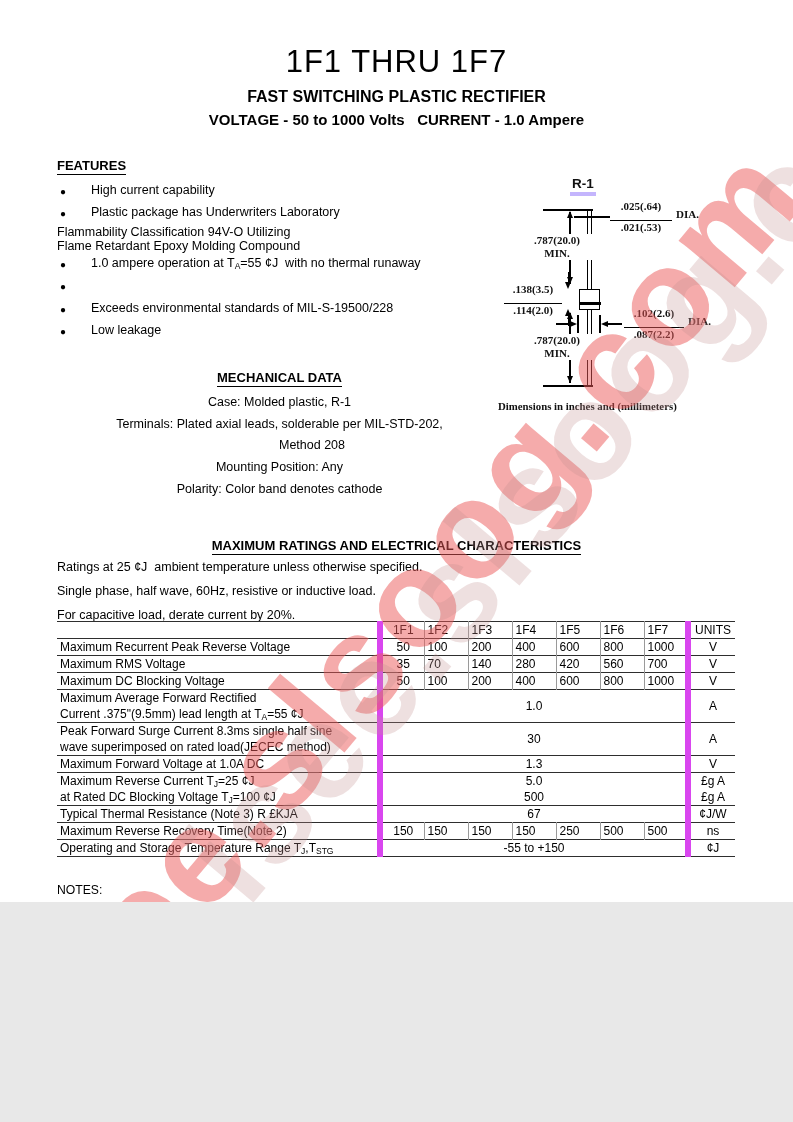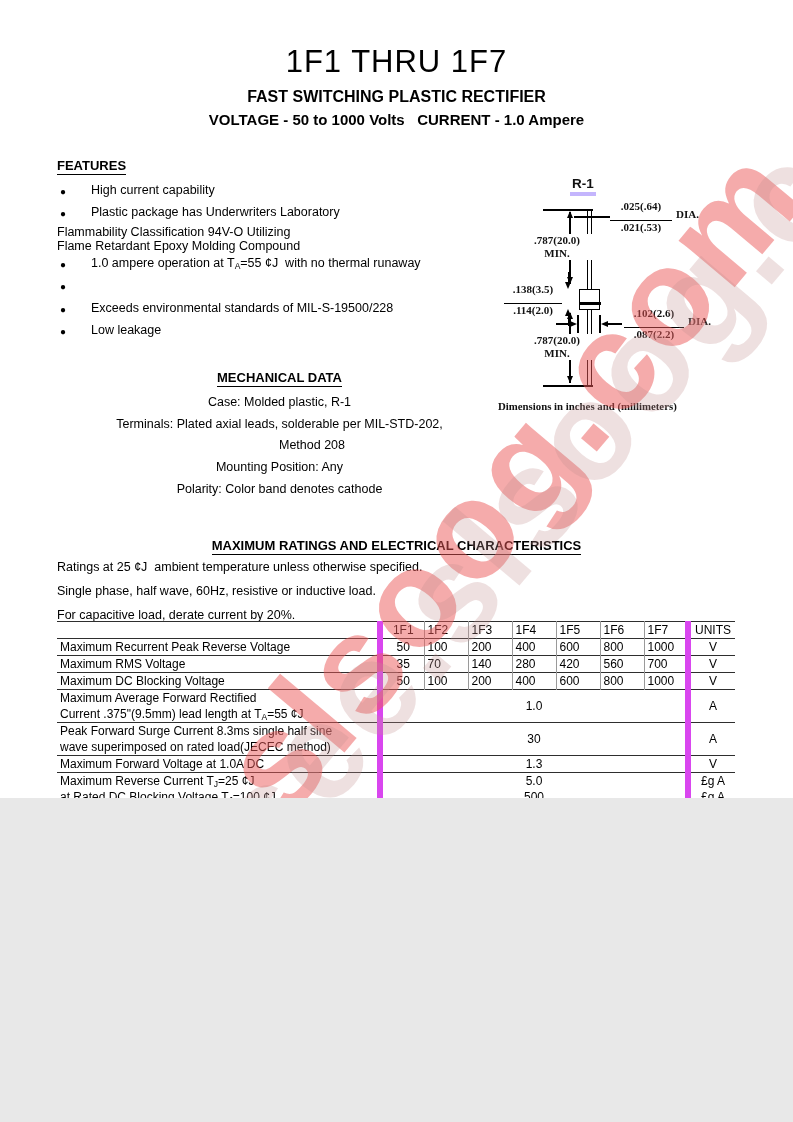--- a/index.html
+++ b/index.html
@@ -1,17 +1,17 @@
 <!DOCTYPE html>
 <html><head>
 <meta charset="utf-8">
 <style>
   html,body { margin:0; padding:0; background:#e8e8e8; }
   .page {
-    position:relative; width:793px; height:798px; margin:0 auto;
+    position:relative; width:793px; height:902px; margin:0 auto;
     background:#ffffff; overflow:hidden; color:#000;
     font-family:"Liberation Sans","DejaVu Sans",sans-serif;
   }
   .pre { white-space:pre-wrap; }
 
   
   .watermark {
     position:absolute; left:-25px; top:995px;
     transform:rotate(-50deg); transform-origin:0 0;
     font-size:138px; font-weight:bold; letter-spacing:5px;

